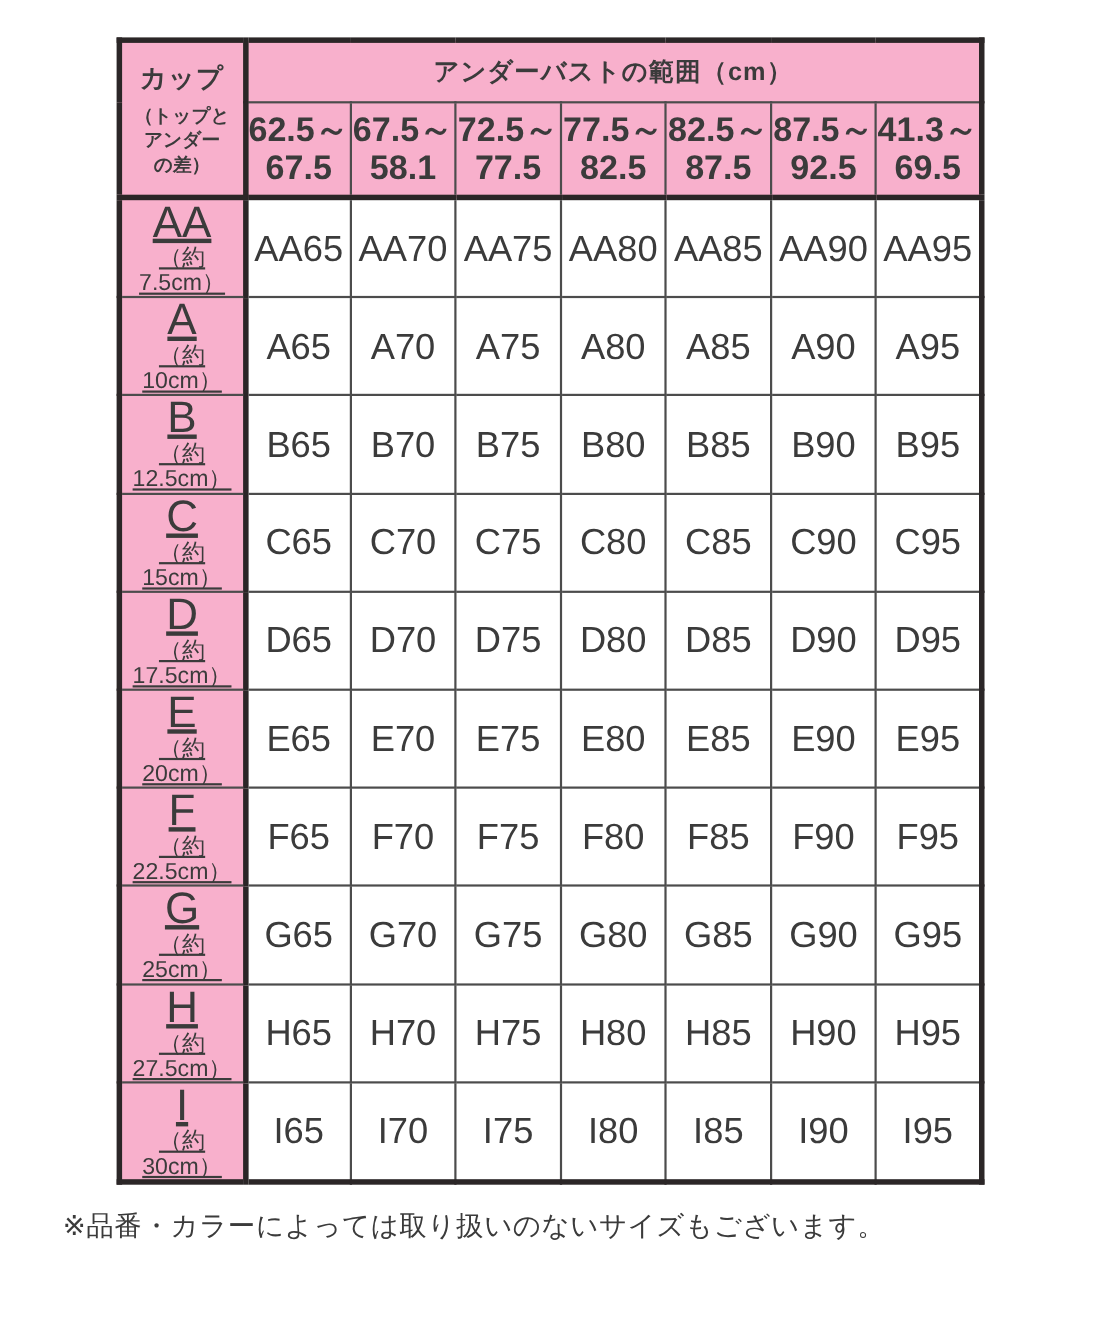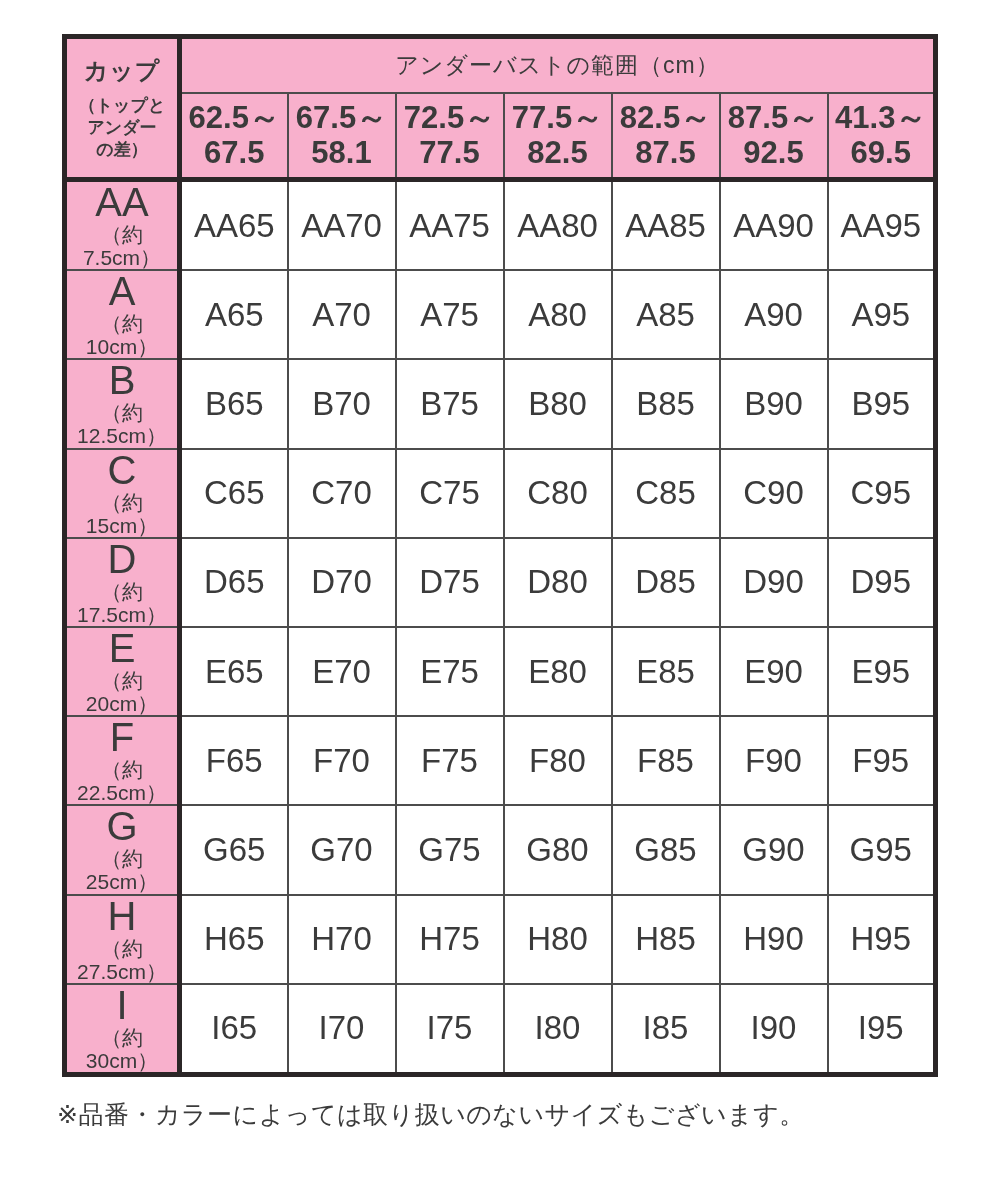--- a/index.html
+++ b/index.html
@@ -35,21 +35,21 @@
     justify-content: center;
   }
   .pill-title {
     font-size: 46px;
     font-weight: bold;
     letter-spacing: 2px;
     color: var(--ink);
   }
   
   table.size-table {
-    width: 876px;
+    width: 789px;
     margin: 34px auto 0 auto;
     border-collapse: collapse;
     table-layout: fixed;
     border: 5px solid var(--border-thick);
   }
   .size-table th, .size-table td {
     border: 2px solid var(--border-thin);
     text-align: center;
     vertical-align: middle;
     padding: 0;
@@ -67,40 +67,41 @@
   }
   .corner-sub {
     font-size: 17px;
     line-height: 1.3;
   }
   
   th.underbust {
     background: var(--pink-head);
     height: 56px;
     font-size: 23px;
-    font-weight: normal;
+    font-weight: bold;
     letter-spacing: 1px;
   }
   
   th.col-head {
     background: var(--pink-head);
     height: 87px;
     font-weight: bold;
     border-bottom: 5px solid var(--border-thick);
   }
   .range-top, .range-bottom {
     font-size: 31px;
     line-height: 1.15;
   }
   
   tbody th.cup-cell {
     background: var(--pink-head);
     height: 73px;
     font-weight: normal;
     border-right: 5px solid var(--border-thick);
+    text-decoration: underline;
   }
   .cup-letter {
     font-size: 40px;
     line-height: 1.0;
   }
   .cup-diff {
     font-size: 21px;
     line-height: 1.1;
     margin-top: 1px;
   }

